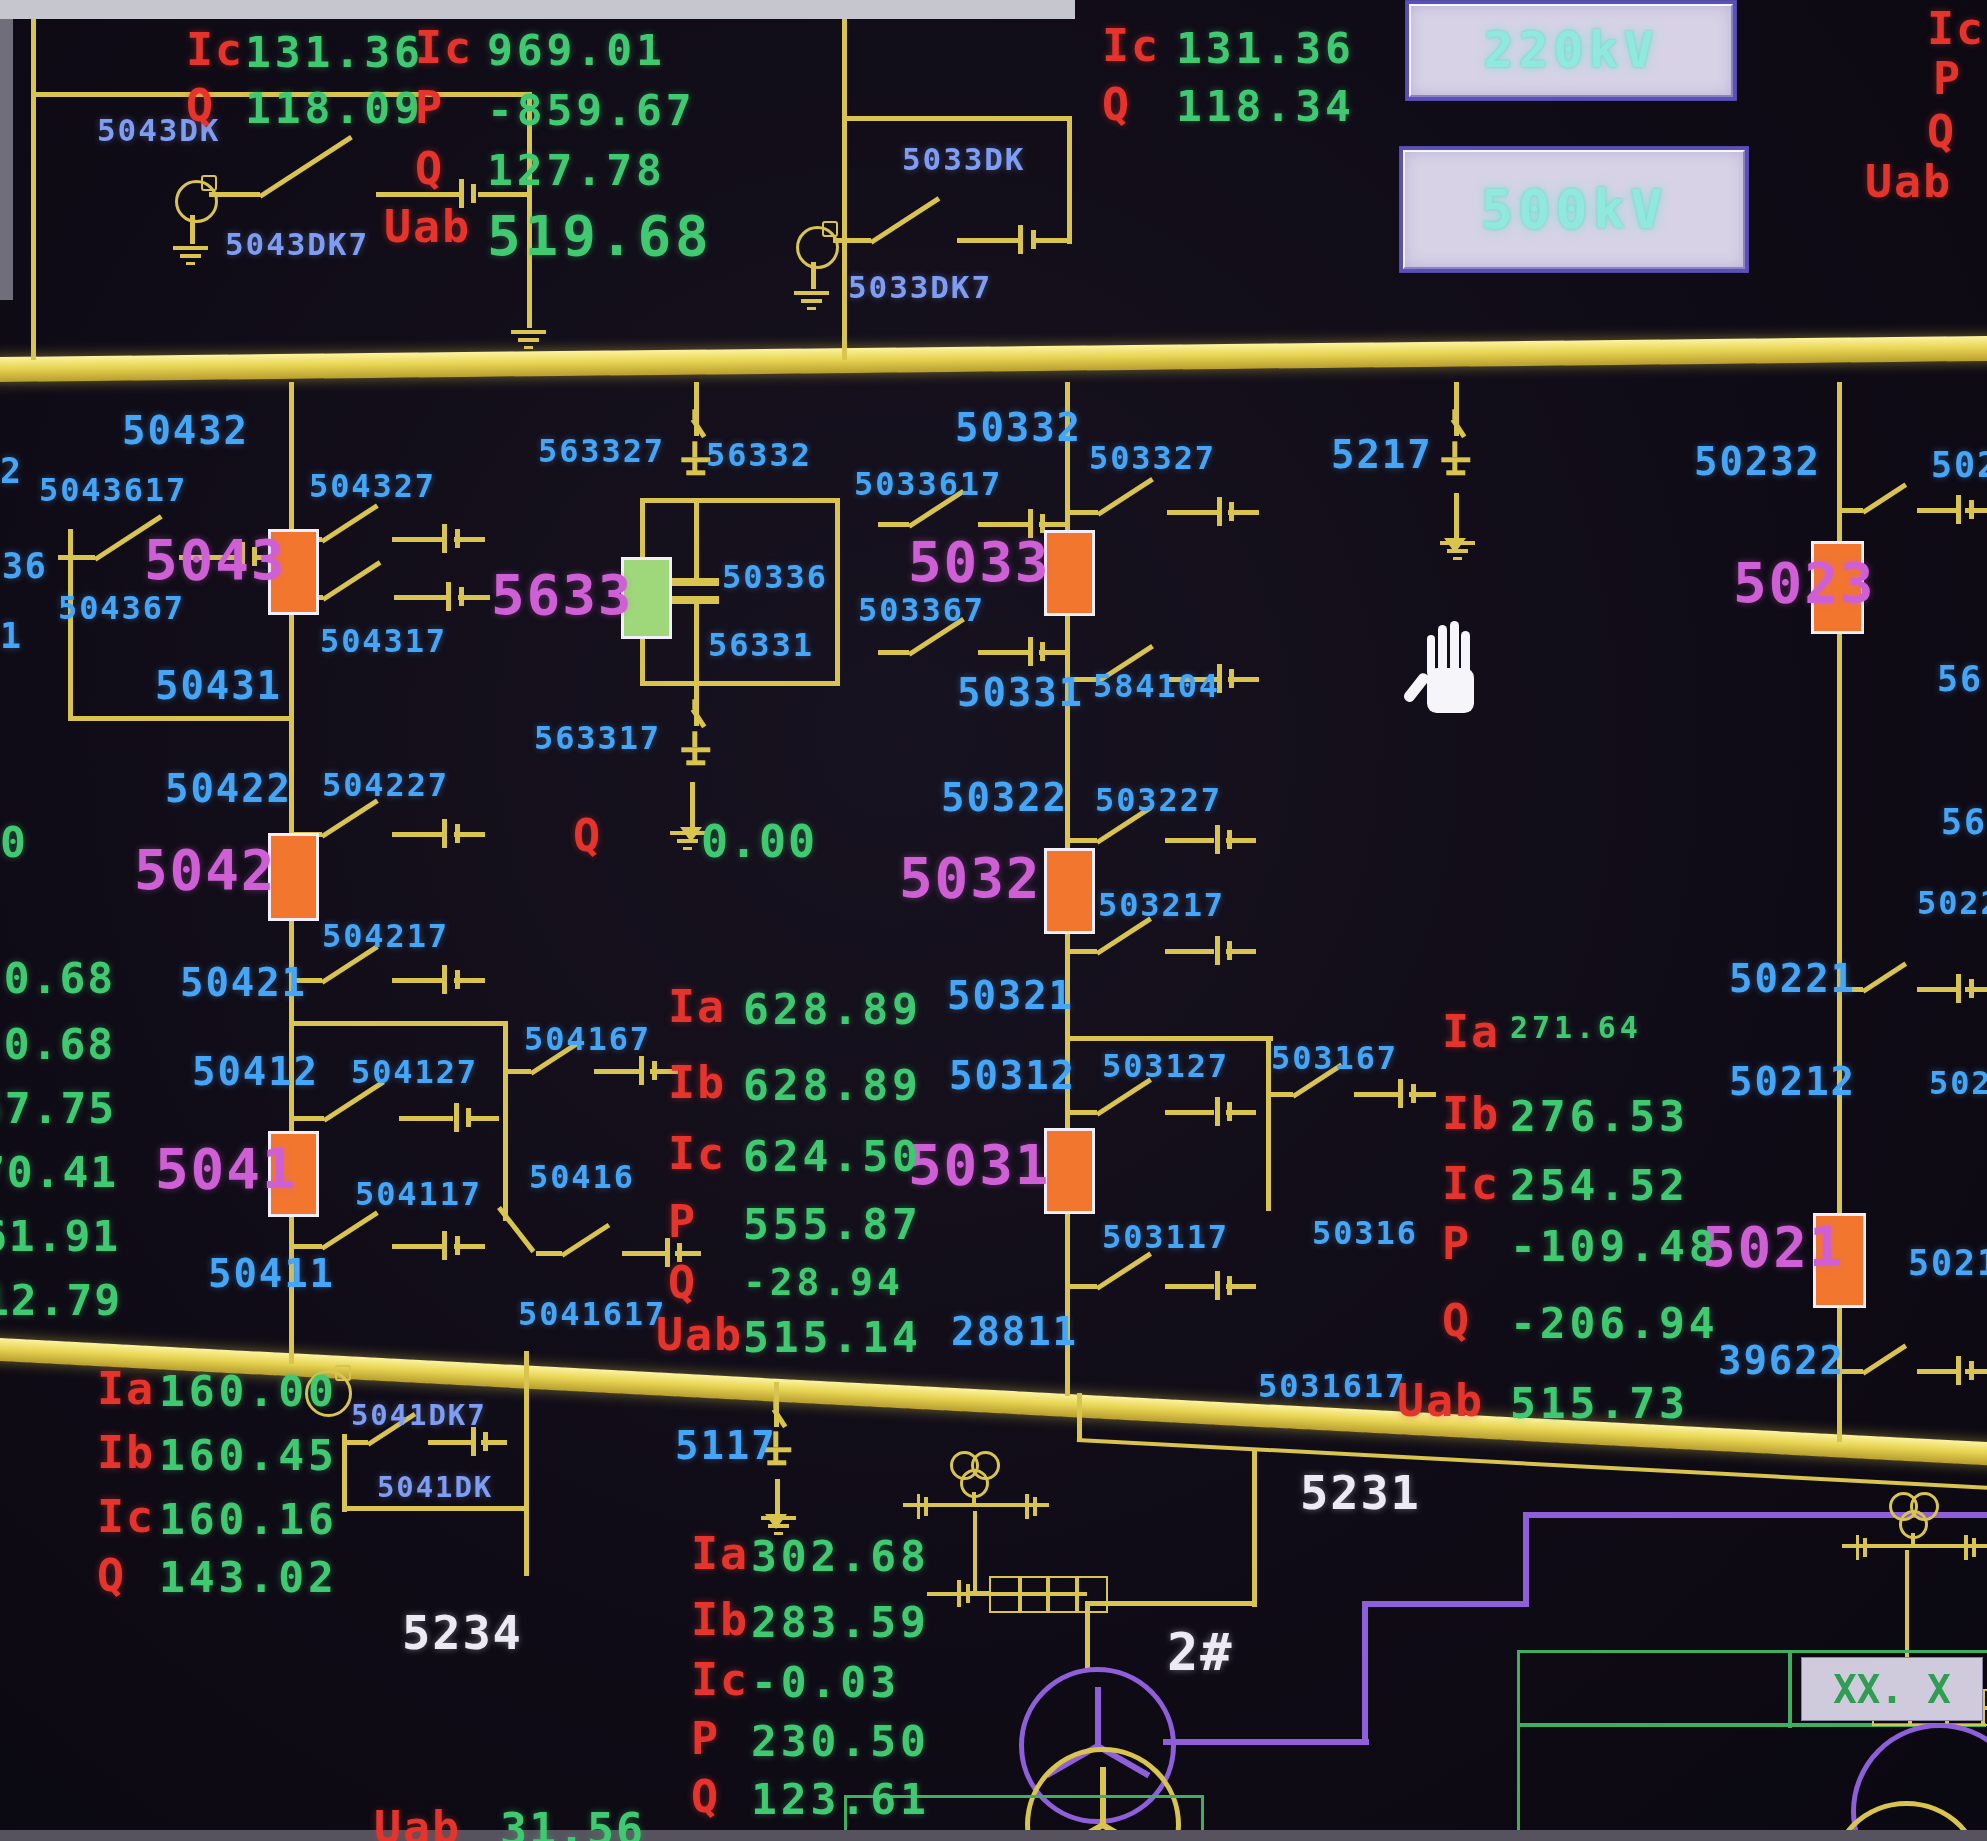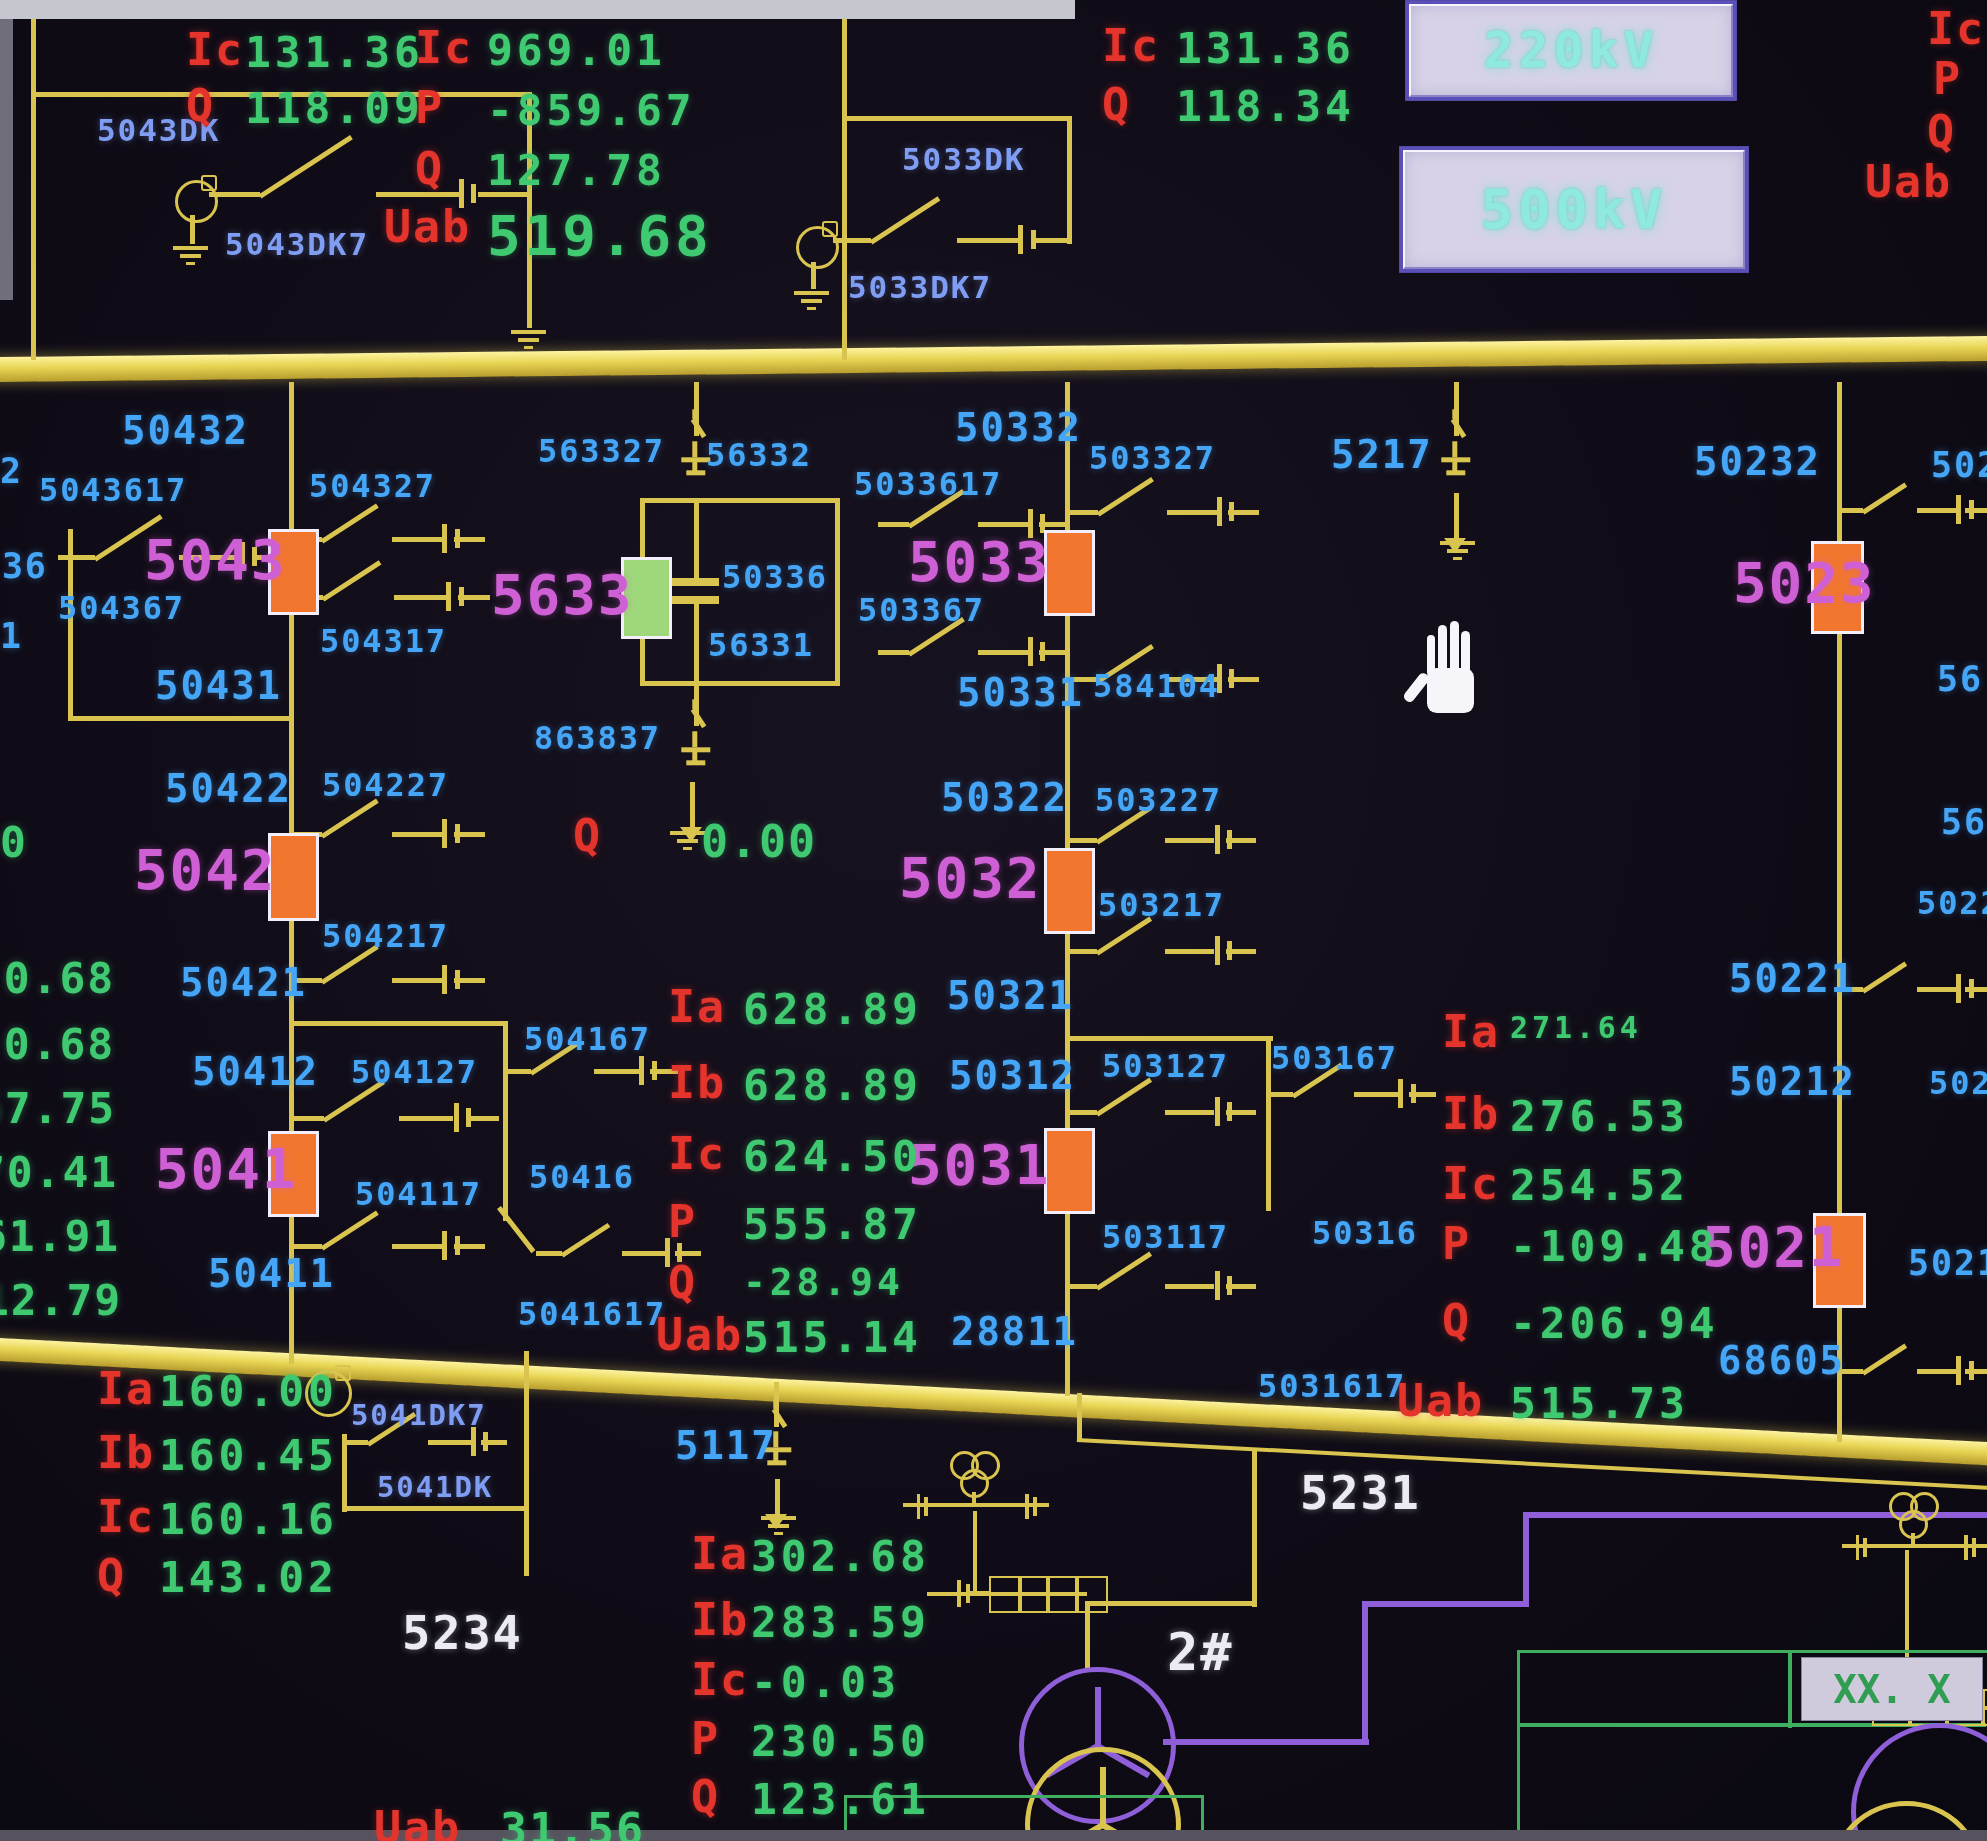--- a/index.html
+++ b/index.html
@@ -448,21 +448,21 @@
     <div class="lbl" style="top: 1161px; color: rgb(69, 166, 247); font-size: 32px; letter-spacing: 1.9px; z-index: 6; text-shadow: rgba(69, 166, 247, 0.4) 0px 0px 7.8px; left: 529px;">50416</div>
     <div class="lbl" style="top: 1141px; color: rgb(207, 95, 212); font-size: 56px; letter-spacing: 1.9px; z-index: 6; text-shadow: rgba(207, 95, 212, 0.4) 0px 0px 7.8px; left: 155px;">5041</div>
     <div class="lbl" style="top: 1178px; color: rgb(69, 166, 247); font-size: 32px; letter-spacing: 1.9px; z-index: 6; text-shadow: rgba(69, 166, 247, 0.4) 0px 0px 7.8px; left: 355px;">504117</div>
     <div class="lbl" style="top: 1254px; color: rgb(69, 166, 247); font-size: 39px; letter-spacing: 1.9px; z-index: 6; text-shadow: rgba(69, 166, 247, 0.4) 0px 0px 7.8px; left: 208px;">50411</div>
     <div class="lbl" style="top: 1298px; color: rgb(69, 166, 247); font-size: 32px; letter-spacing: 1.9px; z-index: 6; text-shadow: rgba(69, 166, 247, 0.4) 0px 0px 7.8px; left: 518px;">5041617</div>
     <div class="lbl" style="top: 435px; color: rgb(69, 166, 247); font-size: 32px; letter-spacing: 1.9px; z-index: 6; text-shadow: rgba(69, 166, 247, 0.4) 0px 0px 7.8px; left: 538px;">563327</div>
     <div class="lbl" style="top: 439px; color: rgb(69, 166, 247); font-size: 32px; letter-spacing: 1.9px; z-index: 6; text-shadow: rgba(69, 166, 247, 0.4) 0px 0px 7.8px; left: 706px;">56332</div>
     <div class="lbl" style="top: 567px; color: rgb(207, 95, 212); font-size: 56px; letter-spacing: 1.9px; z-index: 6; text-shadow: rgba(207, 95, 212, 0.4) 0px 0px 7.8px; left: 491px;">5633</div>
     <div class="lbl" style="top: 561px; color: rgb(69, 166, 247); font-size: 32px; letter-spacing: 1.9px; z-index: 6; text-shadow: rgba(69, 166, 247, 0.4) 0px 0px 7.8px; left: 722px;">50336</div>
     <div class="lbl" style="top: 629px; color: rgb(69, 166, 247); font-size: 32px; letter-spacing: 1.9px; z-index: 6; text-shadow: rgba(69, 166, 247, 0.4) 0px 0px 7.8px; left: 708px;">56331</div>
-    <div class="lbl" style="top: 722px; color: rgb(69, 166, 247); font-size: 32px; letter-spacing: 1.9px; z-index: 6; text-shadow: rgba(69, 166, 247, 0.4) 0px 0px 7.8px; left: 534px;">863837</div>
+    <div class="lbl" style="top: 722px; color: rgb(69, 166, 247); font-size: 32px; letter-spacing: 1.9px; z-index: 6; text-shadow: rgba(69, 166, 247, 0.4) 0px 0px 7.8px; left: 534px;">563317</div>
     <div class="lbl" style="top: 813px; color: rgb(229, 52, 44); font-size: 45px; letter-spacing: 1.9px; z-index: 6; text-shadow: rgba(229, 52, 44, 0.4) 0px 0px 7.8px; left: 573px;">Q</div>
     <div class="lbl" style="top: 819px; color: rgb(63, 201, 112); font-size: 45px; letter-spacing: 1.9px; z-index: 6; text-shadow: rgba(63, 201, 112, 0.4) 0px 0px 7.8px; left: 701px;">0.00</div>
     <div class="lbl" style="top: 408px; color: rgb(69, 166, 247); font-size: 39px; letter-spacing: 1.9px; z-index: 6; text-shadow: rgba(69, 166, 247, 0.4) 0px 0px 7.8px; left: 955px;">50332</div>
     <div class="lbl" style="top: 468px; color: rgb(69, 166, 247); font-size: 32px; letter-spacing: 1.9px; z-index: 6; text-shadow: rgba(69, 166, 247, 0.4) 0px 0px 7.8px; left: 854px;">5033617</div>
     <div class="lbl" style="top: 442px; color: rgb(69, 166, 247); font-size: 32px; letter-spacing: 1.9px; z-index: 6; text-shadow: rgba(69, 166, 247, 0.4) 0px 0px 7.8px; left: 1089px;">503327</div>
     <div class="lbl" style="top: 534px; color: rgb(207, 95, 212); font-size: 56px; letter-spacing: 1.9px; z-index: 6; text-shadow: rgba(207, 95, 212, 0.4) 0px 0px 7.8px; left: 908px;">5033</div>
     <div class="lbl" style="top: 594px; color: rgb(69, 166, 247); font-size: 32px; letter-spacing: 1.9px; z-index: 6; text-shadow: rgba(69, 166, 247, 0.4) 0px 0px 7.8px; left: 858px;">503367</div>
     <div class="lbl" style="top: 673px; color: rgb(69, 166, 247); font-size: 39px; letter-spacing: 1.9px; z-index: 6; text-shadow: rgba(69, 166, 247, 0.4) 0px 0px 7.8px; left: 957px;">50331</div>
     <div class="lbl" style="top: 670px; color: rgb(69, 166, 247); font-size: 32px; letter-spacing: 1.9px; z-index: 6; text-shadow: rgba(69, 166, 247, 0.4) 0px 0px 7.8px; left: 1093px;">584104</div>
     <div class="lbl" style="top: 778px; color: rgb(69, 166, 247); font-size: 39px; letter-spacing: 1.9px; z-index: 6; text-shadow: rgba(69, 166, 247, 0.4) 0px 0px 7.8px; left: 941px;">50322</div>
@@ -483,21 +483,21 @@
     <div class="lbl" style="top: 448px; color: rgb(69, 166, 247); font-size: 35px; letter-spacing: 1.9px; z-index: 6; text-shadow: rgba(69, 166, 247, 0.4) 0px 0px 7.8px; left: 1931px;">502</div>
     <div class="lbl" style="top: 555px; color: rgb(207, 95, 212); font-size: 56px; letter-spacing: 1.9px; z-index: 6; text-shadow: rgba(207, 95, 212, 0.4) 0px 0px 7.8px; left: 1733px;">5023</div>
     <div class="lbl" style="top: 662px; color: rgb(69, 166, 247); font-size: 35px; letter-spacing: 1.9px; z-index: 6; text-shadow: rgba(69, 166, 247, 0.4) 0px 0px 7.8px; left: 1937px;">56</div>
     <div class="lbl" style="top: 805px; color: rgb(69, 166, 247); font-size: 35px; letter-spacing: 1.9px; z-index: 6; text-shadow: rgba(69, 166, 247, 0.4) 0px 0px 7.8px; left: 1941px;">56</div>
     <div class="lbl" style="top: 887px; color: rgb(69, 166, 247); font-size: 32px; letter-spacing: 1.9px; z-index: 6; text-shadow: rgba(69, 166, 247, 0.4) 0px 0px 7.8px; left: 1917px;">5022</div>
     <div class="lbl" style="top: 959px; color: rgb(69, 166, 247); font-size: 39px; letter-spacing: 1.9px; z-index: 6; text-shadow: rgba(69, 166, 247, 0.4) 0px 0px 7.8px; left: 1729px;">50221</div>
     <div class="lbl" style="top: 1062px; color: rgb(69, 166, 247); font-size: 39px; letter-spacing: 1.9px; z-index: 6; text-shadow: rgba(69, 166, 247, 0.4) 0px 0px 7.8px; left: 1729px;">50212</div>
     <div class="lbl" style="top: 1067px; color: rgb(69, 166, 247); font-size: 32px; letter-spacing: 1.9px; z-index: 6; text-shadow: rgba(69, 166, 247, 0.4) 0px 0px 7.8px; left: 1929px;">5021</div>
     <div class="lbl" style="top: 1219px; color: rgb(207, 95, 212); font-size: 56px; letter-spacing: 1.9px; z-index: 6; text-shadow: rgba(207, 95, 212, 0.4) 0px 0px 7.8px; left: 1702px;">5021</div>
     <div class="lbl" style="top: 1246px; color: rgb(69, 166, 247); font-size: 35px; letter-spacing: 1.9px; z-index: 6; text-shadow: rgba(69, 166, 247, 0.4) 0px 0px 7.8px; left: 1908px;">5021</div>
-    <div class="lbl" style="top: 1341px; color: rgb(69, 166, 247); font-size: 39px; letter-spacing: 1.9px; z-index: 6; text-shadow: rgba(69, 166, 247, 0.4) 0px 0px 7.8px; left: 1718px;">68605</div>
+    <div class="lbl" style="top: 1341px; color: rgb(69, 166, 247); font-size: 39px; letter-spacing: 1.9px; z-index: 6; text-shadow: rgba(69, 166, 247, 0.4) 0px 0px 7.8px; left: 1718px;">39622</div>
     <div class="lbl" style="top: 454px; color: rgb(69, 166, 247); font-size: 35px; letter-spacing: 1.9px; z-index: 6; text-shadow: rgba(69, 166, 247, 0.4) 0px 0px 7.8px; left: 0px;">2</div>
     <div class="lbl" style="top: 549px; color: rgb(69, 166, 247); font-size: 35px; letter-spacing: 1.9px; z-index: 6; text-shadow: rgba(69, 166, 247, 0.4) 0px 0px 7.8px; left: 1.9px;">36</div>
     <div class="lbl" style="top: 619px; color: rgb(69, 166, 247); font-size: 35px; letter-spacing: 1.9px; z-index: 6; text-shadow: rgba(69, 166, 247, 0.4) 0px 0px 7.8px; left: 0px;">1</div>
     <div class="lbl" style="top: 821px; color: rgb(63, 201, 112); font-size: 43px; letter-spacing: 1.9px; z-index: 6; text-shadow: rgba(63, 201, 112, 0.4) 0px 0px 7.8px; left: 0px;">0</div>
     <div class="lbl" style="top: 957px; color: rgb(63, 201, 112); font-size: 43px; letter-spacing: 1.9px; z-index: 6; text-shadow: rgba(63, 201, 112, 0.4) 0px 0px 7.8px; left: 115px; transform: translateX(-100%);">0.68</div>
     <div class="lbl" style="top: 1023px; color: rgb(63, 201, 112); font-size: 43px; letter-spacing: 1.9px; z-index: 6; text-shadow: rgba(63, 201, 112, 0.4) 0px 0px 7.8px; left: 115px; transform: translateX(-100%);">0.68</div>
     <div class="lbl" style="top: 1087px; color: rgb(63, 201, 112); font-size: 43px; letter-spacing: 1.9px; z-index: 6; text-shadow: rgba(63, 201, 112, 0.4) 0px 0px 7.8px; left: 116px; transform: translateX(-100%);">57.75</div>
     <div class="lbl" style="top: 1151px; color: rgb(63, 201, 112); font-size: 43px; letter-spacing: 1.9px; z-index: 6; text-shadow: rgba(63, 201, 112, 0.4) 0px 0px 7.8px; left: 118px; transform: translateX(-100%);">70.41</div>
     <div class="lbl" style="top: 1215px; color: rgb(63, 201, 112); font-size: 43px; letter-spacing: 1.9px; z-index: 6; text-shadow: rgba(63, 201, 112, 0.4) 0px 0px 7.8px; left: 120px; transform: translateX(-100%);">161.91</div>
     <div class="lbl" style="top: 1279px; color: rgb(63, 201, 112); font-size: 43px; letter-spacing: 1.9px; z-index: 6; text-shadow: rgba(63, 201, 112, 0.4) 0px 0px 7.8px; left: 122px; transform: translateX(-100%);">312.79</div>

